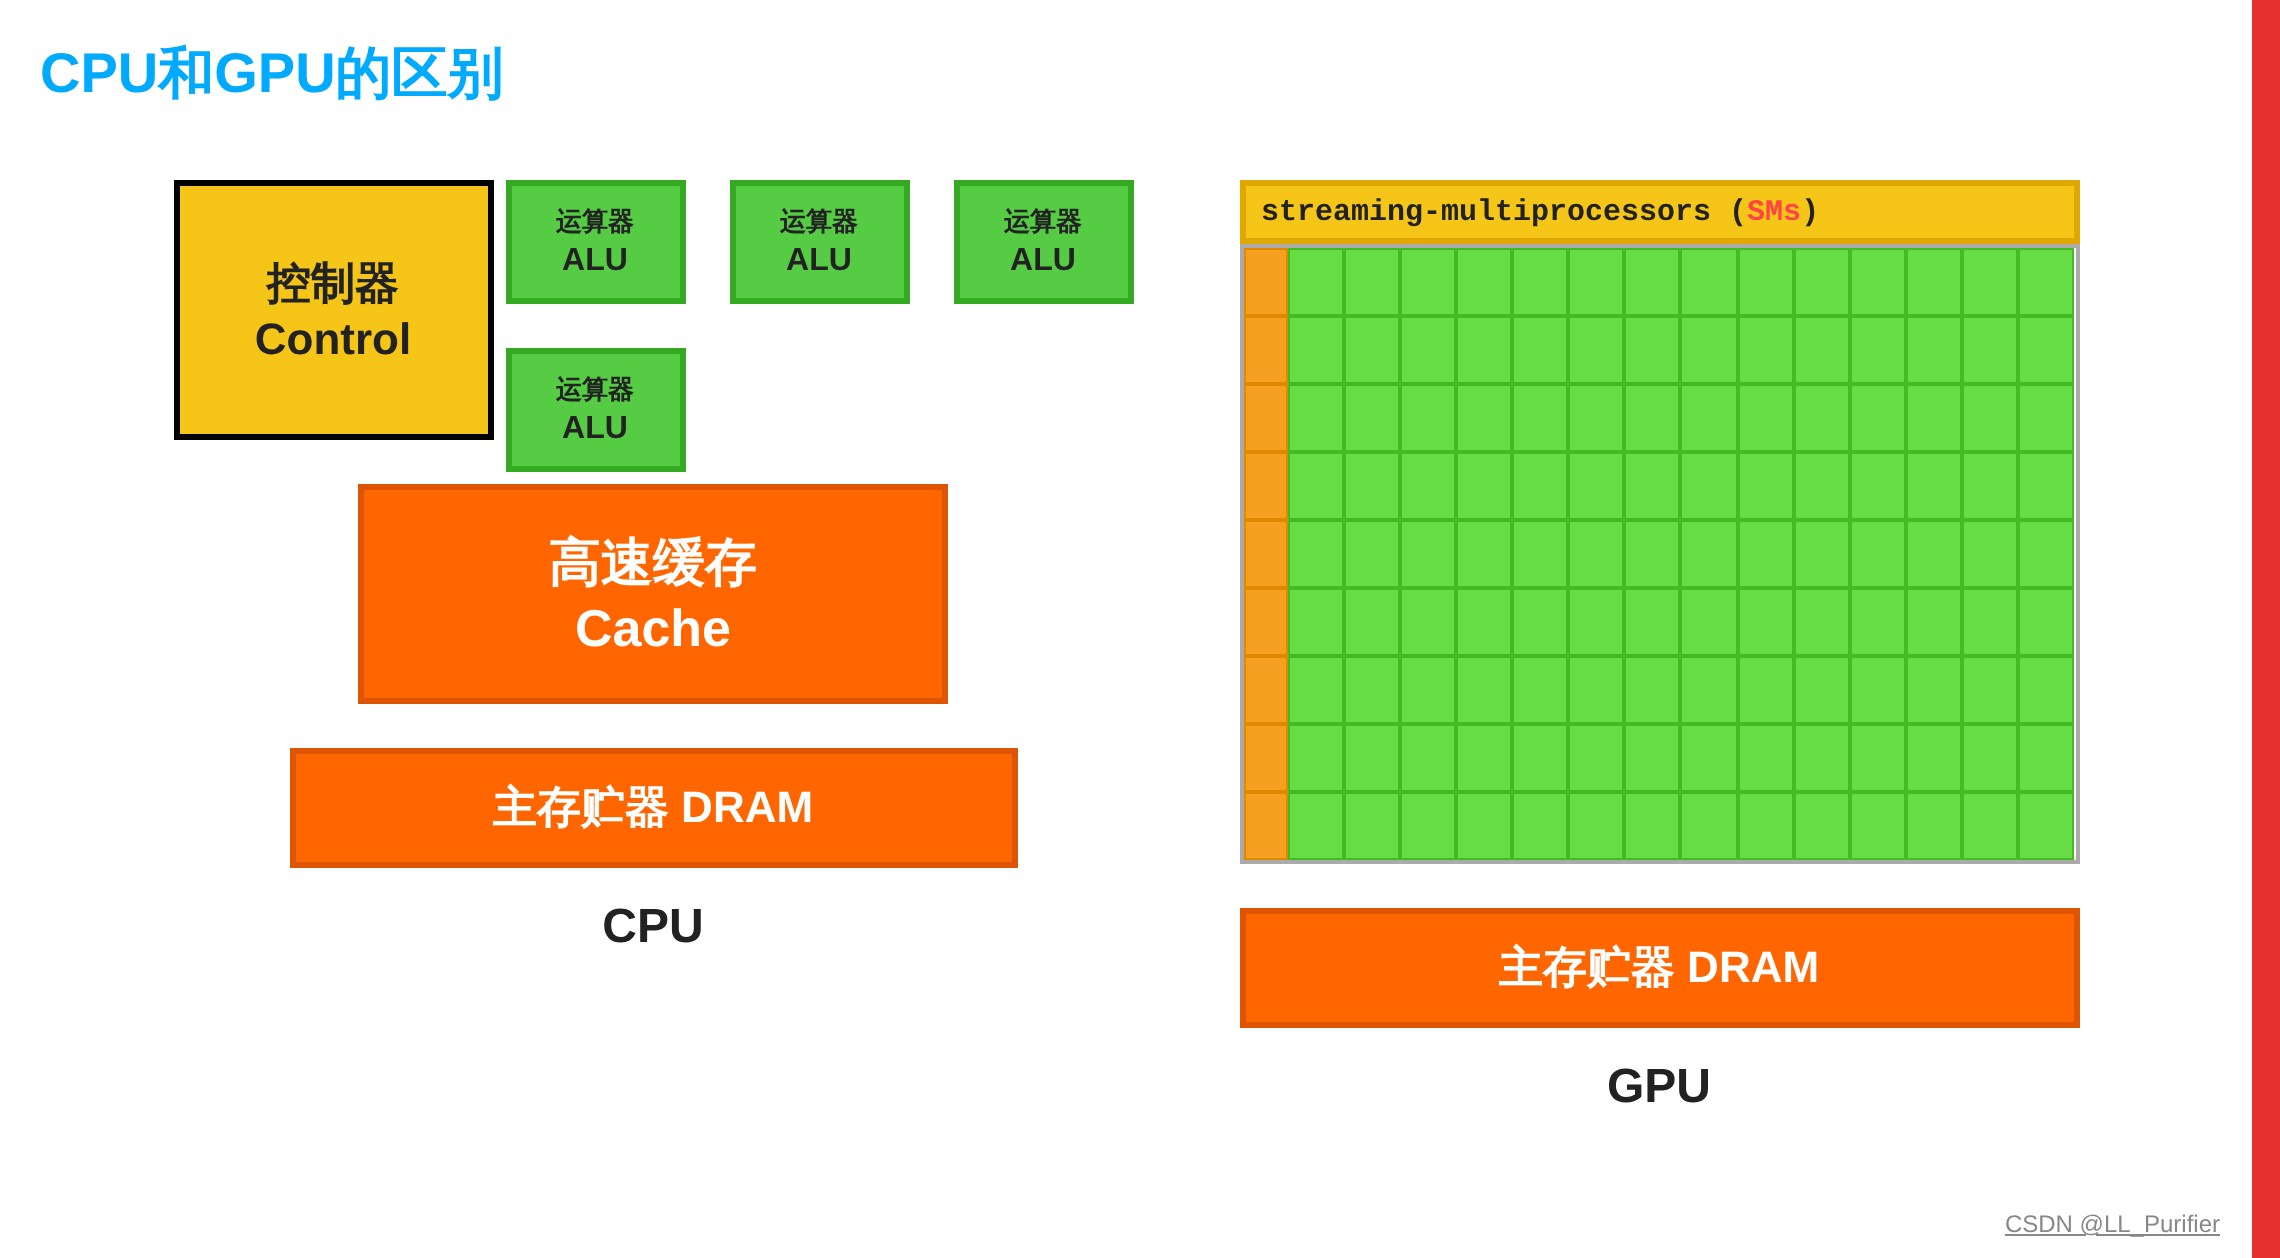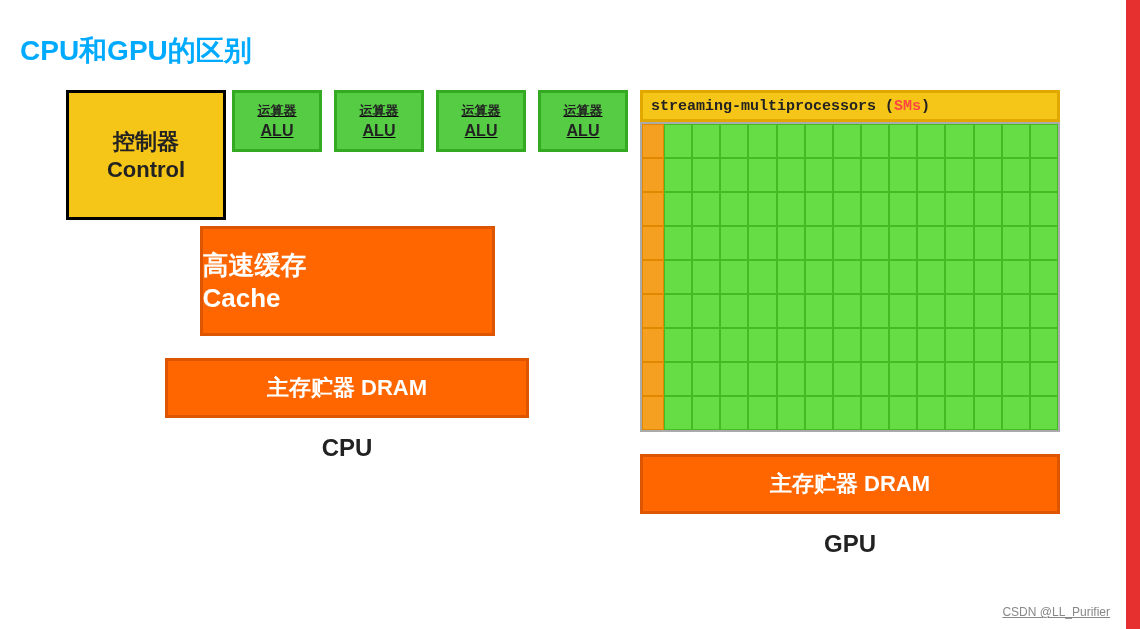--- a/index.html
+++ b/index.html
@@ -7,21 +7,21 @@
       width: 1140px;
       height: 629px;
       background: #ffffff;
       font-family: 'Microsoft YaHei', Arial, sans-serif;
       overflow: hidden;
       position: relative;
     }
 
     .title {
       position: absolute;
-      top: 32px;
+      top: 18px;
       left: 20px;
       font-size: 28px;
       font-weight: bold;
       color: #00aaff;
     }
 
     .red-bar {
       position: absolute;
       top: 0;
       right: 0;
@@ -65,23 +65,22 @@
       flex-direction: column;
       align-items: center;
       justify-content: center;
       font-size: 22px;
       font-weight: bold;
       color: #222;
     }
 
     .alu-grid {
       display: grid;
-      grid-template-columns: 1fr 1fr 1fr 1fr;
-      gap: 12px;
-      text-decoration: underline;
+      grid-template-columns: 1fr 1fr 1fr;
+      gap: 22px;
     }
 
     .alu-box {
       background: #55cc44;
       border: 3px solid #33aa22;
       width: 90px;
       height: 62px;
       display: flex;
       flex-direction: column;
       align-items: center;
@@ -100,21 +99,21 @@
       font-size: 16px;
     }
 
     .cache-box {
       background: #ff6600;
       border: 3px solid #dd5500;
       width: 295px;
       height: 110px;
       display: flex;
       flex-direction: column;
-      align-items: flex-start;
+      align-items: center;
       justify-content: center;
       font-size: 26px;
       font-weight: bold;
       color: #fff;
       margin-top: 6px;
     }
 
     .dram-box {
       background: #ff6600;
       border: 3px solid #dd5500;

